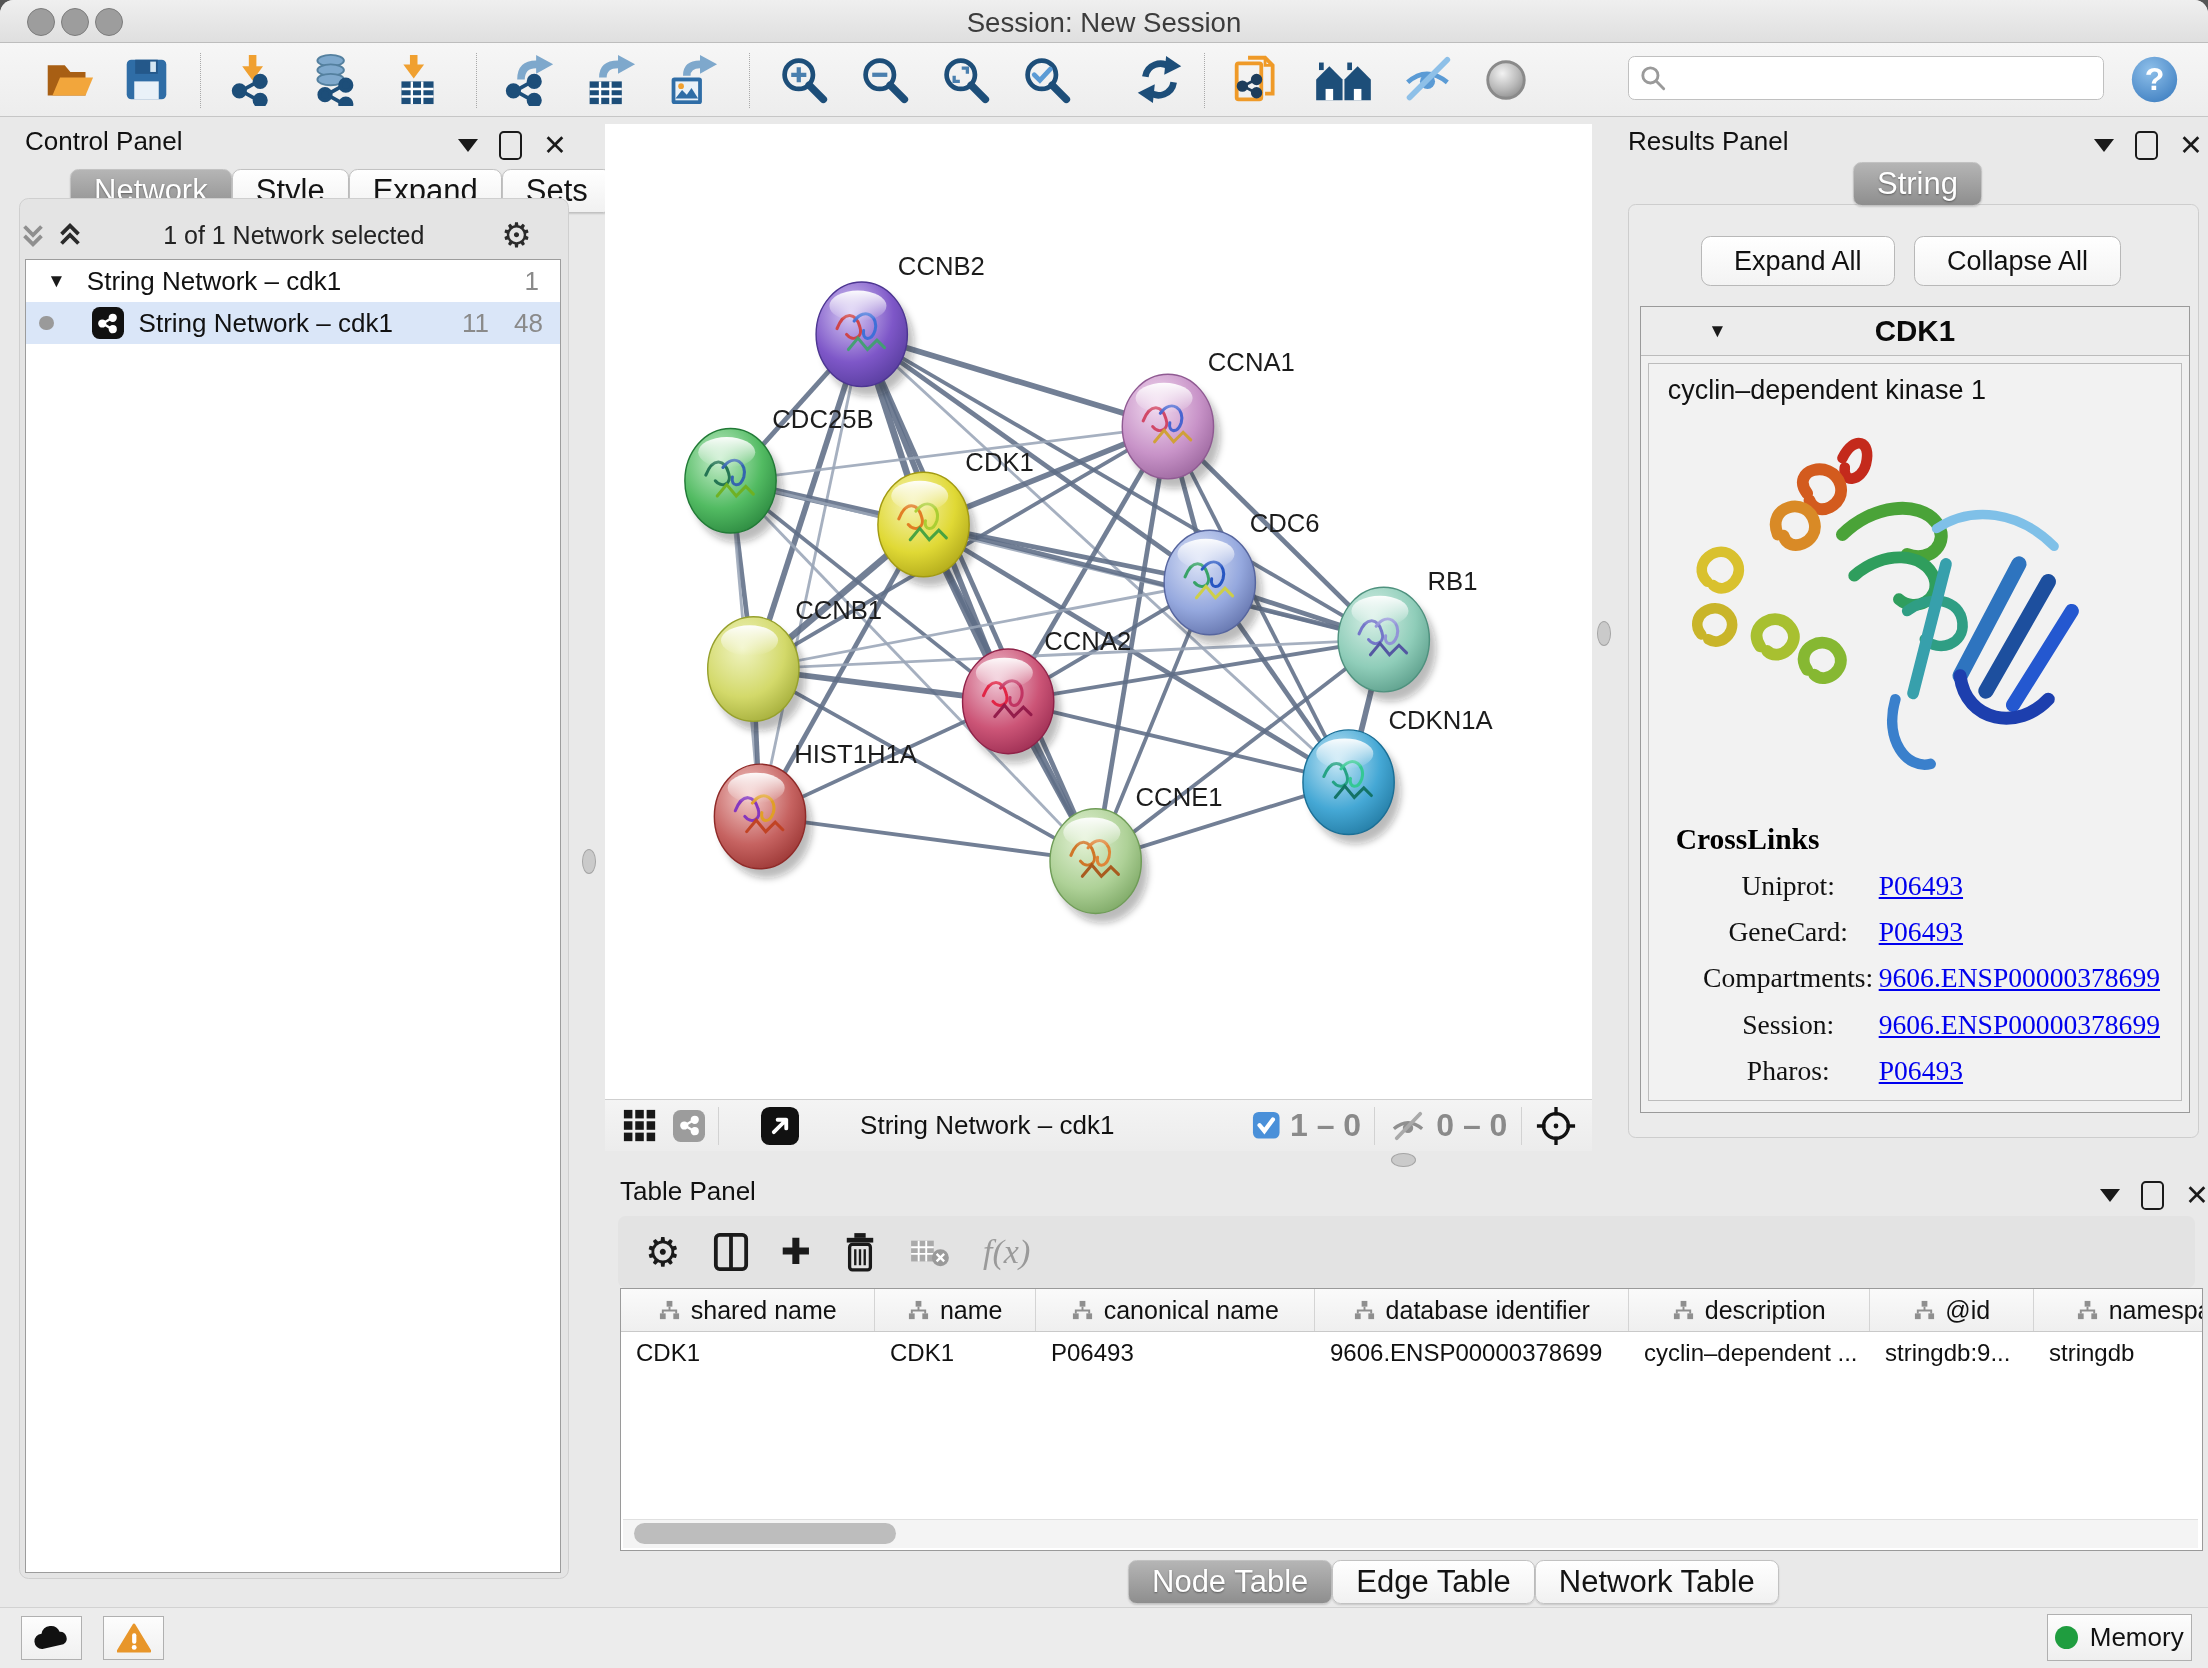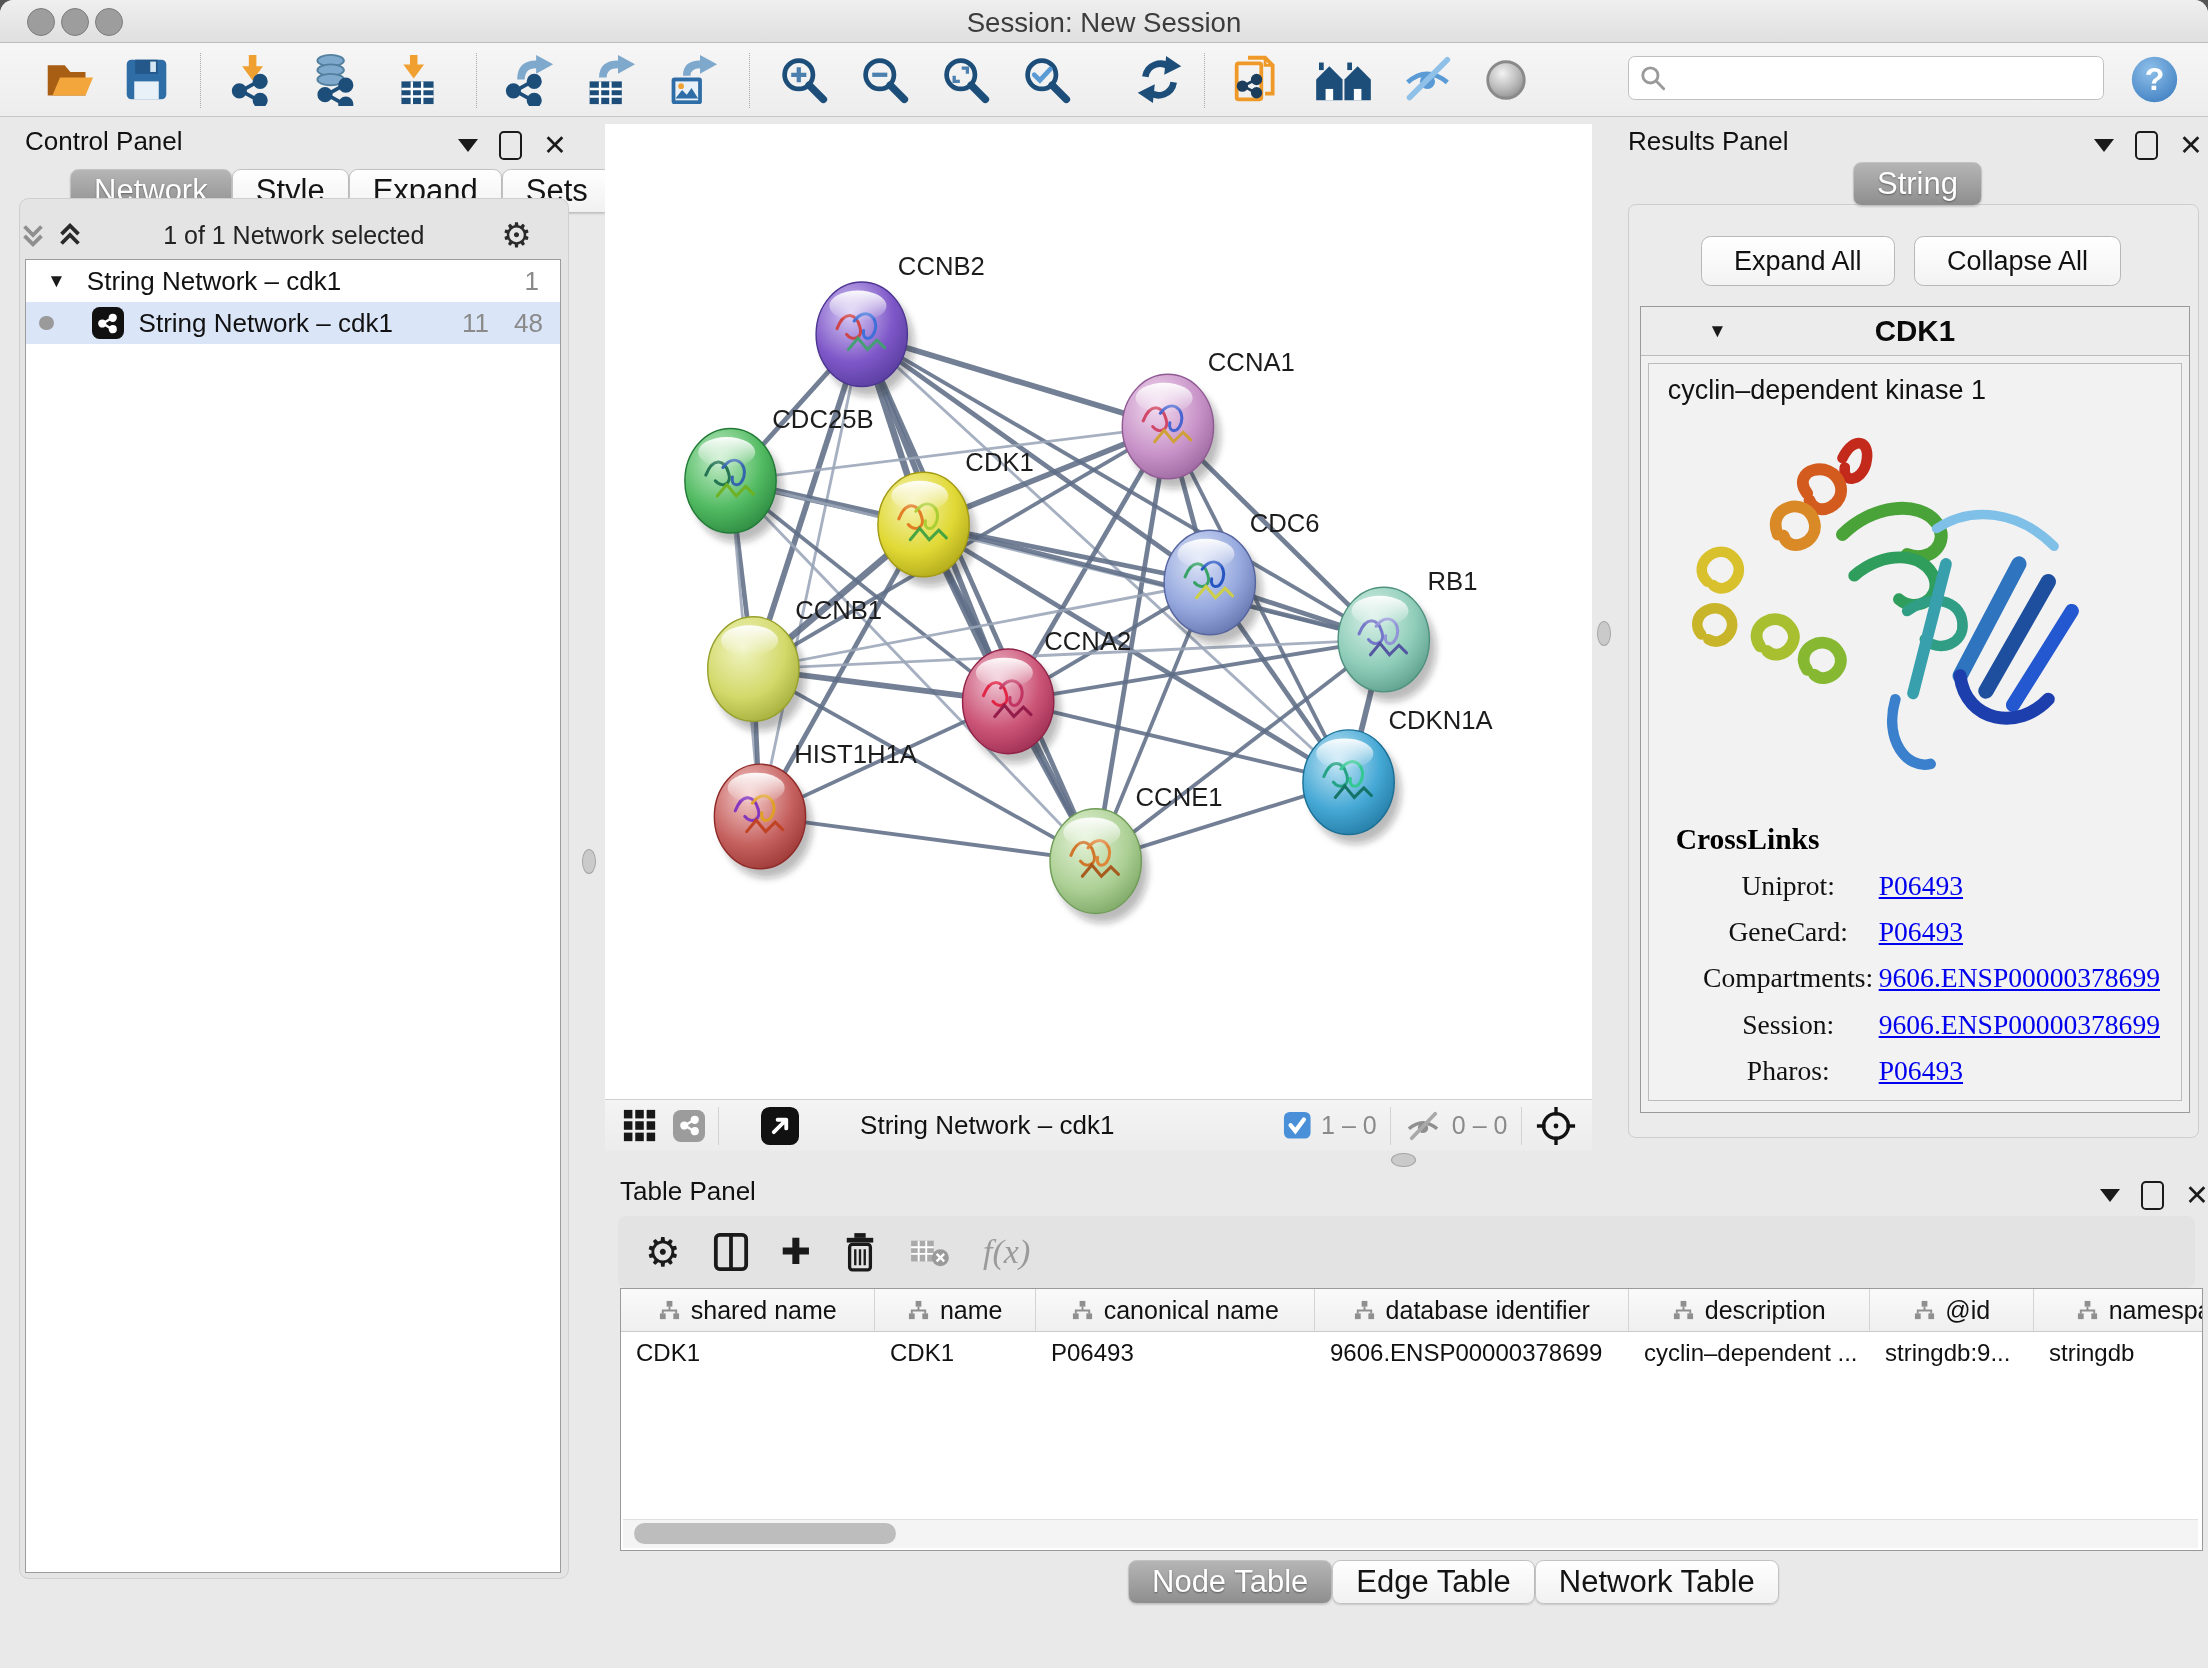--- a/index.html
+++ b/index.html
@@ -45,21 +45,21 @@
   .tree-row{height:42px;display:flex;align-items:center;font-size:26px;color:#111;}
   .tree-count{color:#8a8a8a;}
   .share-badge{width:32px;height:32px;border-radius:7.6px;background:#111;display:flex;align-items:center;justify-content:center;}
   #cp-subhdr{left:9px;top:213px;width:536px;height:44px;display:flex;align-items:center;}
 
   
   #net-canvas{left:605px;top:124px;width:987px;height:976px;background:#fff;}
   #net-status{left:605px;top:1099px;width:987px;height:51px;background:linear-gradient(#f4f4f4,#ececec);
               border-top:1px solid #cfcfcf;display:flex;align-items:center;}
   .ns-sep{width:0;height:38px;border-left:1px solid #d2d2d2;margin:0 13.3px;}
-  .ns-count{font-size:25px;color:#8a8a8a;margin-left:9.5px;}
+  .ns-count{font-size:32px;color:#8a8a8a;margin-left:9.5px;font-weight:bold;}
   .blackbtn{width:38px;height:38px;border-radius:8.6px;background:#111;display:flex;align-items:center;justify-content:center;cursor:pointer;}
 
   .handle{background:#cacaca;border:1px solid #a5a5a5;border-radius:50%;}
 
   
   #rp-box{left:1628px;top:204px;width:569px;height:932px;background:#ebebeb;border:1px solid #cdcdcd;border-radius:7.6px;}
   .rp-btn{height:48px;padding:0 32px;background:linear-gradient(#ffffff,#f3f3f3);border:1px solid #b8b8b8;
           border-radius:9.5px;font-size:27px;color:#111;display:flex;align-items:center;cursor:pointer;}
   #string-section{left:1640px;top:306px;width:550px;height:807px;background:#f0f0f0;border:1.9px solid #9a9a9a;box-sizing:border-box;}
   #ss-header{height:48px;display:flex;align-items:center;border-bottom:1px solid #bbb;background:#ececec;}
@@ -793,15 +793,33 @@
         <div id="tp-hthumb"></div>
       </div>
   </div>
 
   <div class="abs" id="tp-tabs" style="left:1128px;top:1560px;display:flex;">
       <div class="tab selected">Node Table</div>
       <div class="tab">Edge Table</div>
       <div class="tab">Network Table</div>
     </div>
 
+  <div id="bottom-bar" class="abs">
+    <div class="foot-btn abs" style="left:21px;">
+      <svg width="38" height="27" viewBox="0 0 40 28">
+          <path d="M10 26 a8 8 0 0 1 -1 -16 a10 10 0 0 1 19 -2 a7 7 0 0 1 4 13 z" fill="#111"></path>
+        </svg>
+    </div>
+    <div class="foot-btn abs" style="left:103px;">
+      <svg width="34" height="30" viewBox="0 0 36 32">
+          <path d="M18 2 L35 30 H1 Z" fill="#e8962a" stroke="#e8962a" stroke-linejoin="round" stroke-width="3"></path>
+          <rect x="16" y="11" width="4.5" height="11" rx="2" fill="#fff"></rect>
+          <circle cx="18.2" cy="26" r="2.6" fill="#fff"></circle>
+        </svg>
+    </div>
+    <div id="memory-btn" class="abs">
+      <span id="mem-dot" style="width: 23px; height: 23px; border-radius: 50%; display: inline-block; background: rgb(31, 157, 63);"></span>
+      <span>Memory</span>
+    </div>
+  </div>
 
 </div>
 
 
 </body></html>

